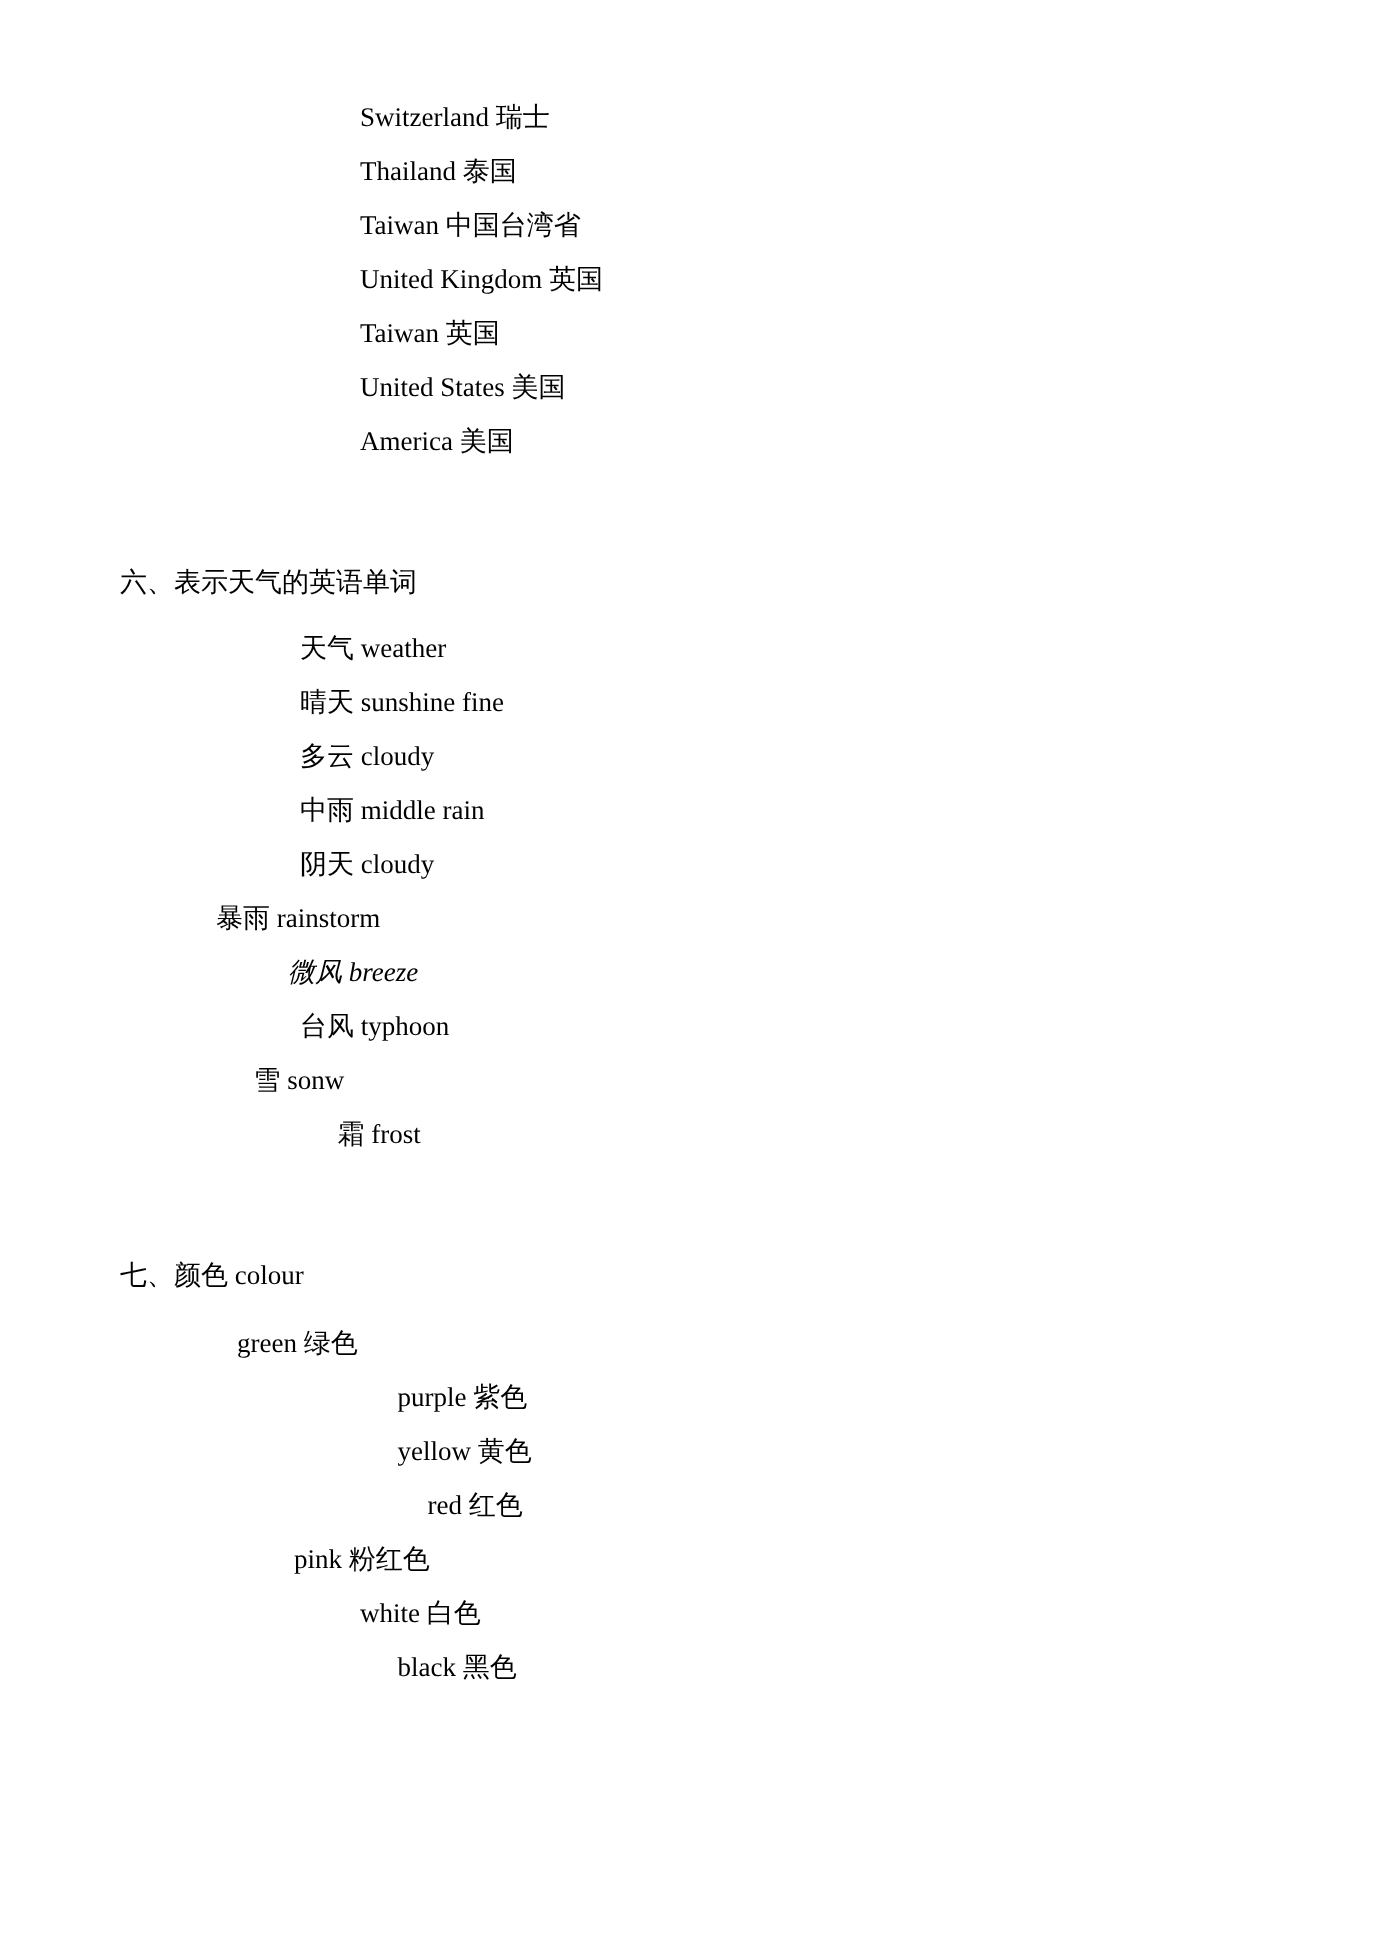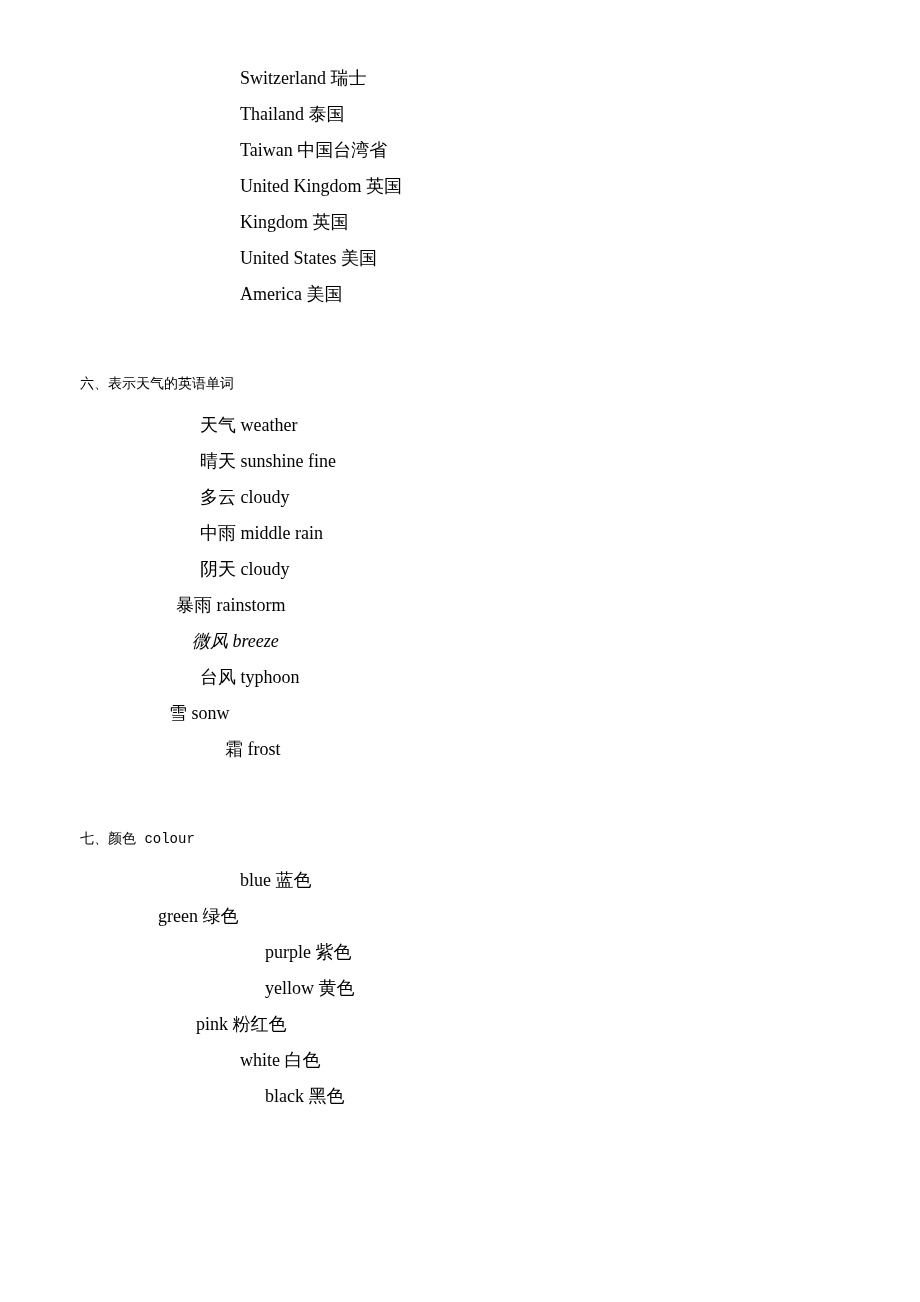--- a/index.html
+++ b/index.html
@@ -15,23 +15,22 @@
       line-height: 1.8;
       width: 920px;
       min-height: 1302px;
       padding: 60px 80px;
     }
     .countries-section {
       margin-left: 160px;
       margin-bottom: 60px;
     }
     .section-header {
-      font-size: 14px;
+      font-size: 18px;
       margin-bottom: 10px;
-      font-family: Liberation Mono, monospace;
     }
     .weather-section {
       margin-bottom: 60px;
     }
     .weather-section .section-header {
       margin-left: 0;
     }
     .color-section {
       margin-bottom: 40px;
     }
@@ -44,46 +43,46 @@
   </style>
 </head>
 <body>
 
 <div class="countries-section">
   <div id="countries-list">
       <p>Switzerland 瑞士</p>
       <p>Thailand 泰国</p>
       <p>Taiwan 中国台湾省</p>
       <p>United Kingdom 英国</p>
-      <p>Kingdom 英国</p>
+      <p>Taiwan 英国</p>
       <p>United States 美国</p>
       <p>America 美国</p>
     </div>
 </div>
 
 <div class="weather-section">
   <div class="section-header" id="weather-header">六、表示天气的英语单词</div>
   <div id="weather-list">
       <p style="margin-left: 120px;">天气 weather</p>
       <p style="margin-left: 120px;">晴天 sunshine fine</p>
       <p style="margin-left: 120px;">多云 cloudy</p>
       <p style="margin-left: 120px;">中雨 middle rain</p>
       <p style="margin-left: 120px;">阴天 cloudy</p>
-      <p style="margin-left: 96px;">暴雨 rainstorm</p>
+      <p style="margin-left: 64px;">暴雨 rainstorm</p>
       <p style="margin-left: 112px; font-style: italic;">微风 breeze</p>
       <p style="margin-left: 120px;">台风 typhoon</p>
       <p style="margin-left: 89px;">雪 sonw</p>
       <p style="margin-left: 145px;">霜 frost</p>
     </div>
 </div>
 
 <div class="color-section">
   <div class="section-header" id="color-header">七、颜色 colour</div>
   <div id="color-list">
-      <p style="margin-left: 160px;">blue 蓝色</p>
       <p style="margin-left: 78px;">green 绿色</p>
       <p style="margin-left: 185px;">purple 紫色</p>
       <p style="margin-left: 185px;">yellow 黄色</p>
+      <p style="margin-left: 205px;">red 红色</p>
       <p style="margin-left: 116px;">pink 粉红色</p>
       <p style="margin-left: 160px;">white 白色</p>
       <p style="margin-left: 185px;">black 黑色</p>
     </div>
 </div>
 
 </body></html>

